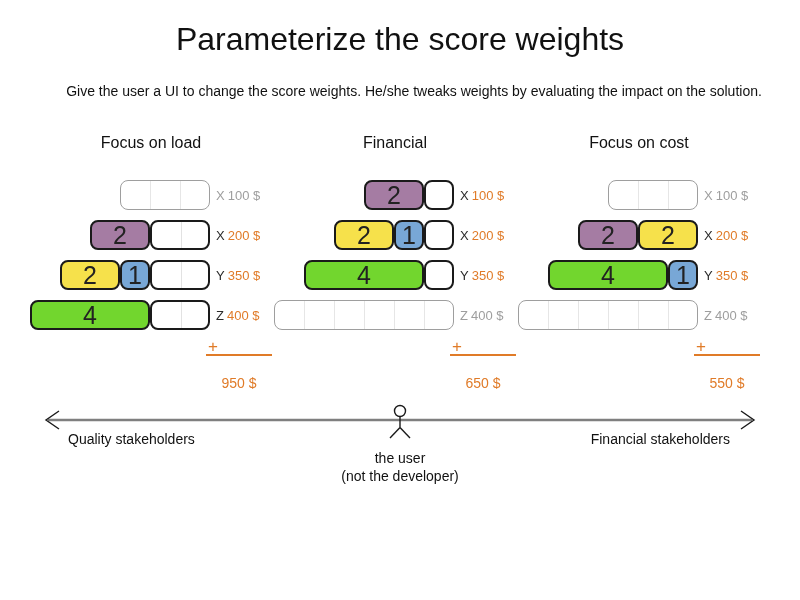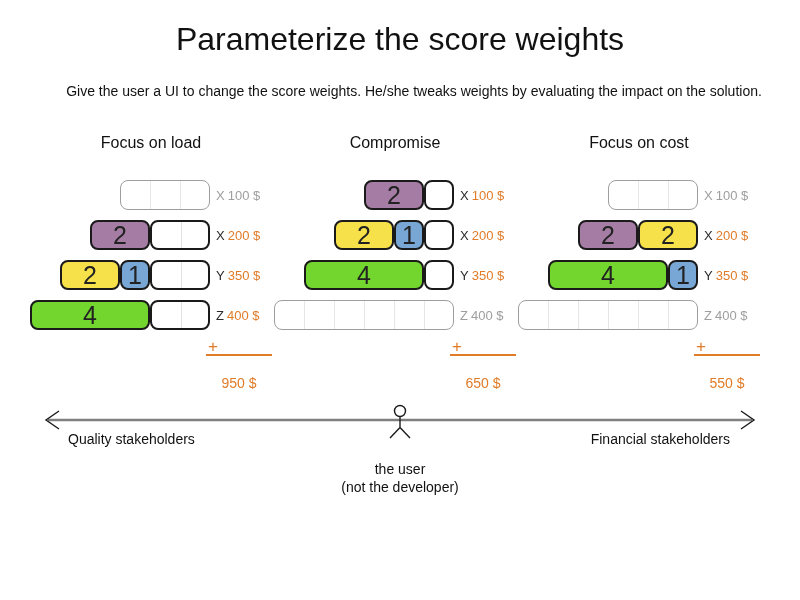--- a/index.html
+++ b/index.html
@@ -43,21 +43,21 @@
   .row.is-empty .row-label .letter,
   .row.is-empty .row-label .price{color:#9e9e9e;}
   .total{width:66px;margin-left:auto;margin-top:8px;}
   .total-plus{font-size:17px;line-height:13px;color:#e07b28;padding-left:2px;}
   .total-rule{border-top:2px solid #e07b28;margin-top:1px;}
   .total-value{font-size:14px;color:#e07b28;text-align:center;margin-top:19px;}
   .axis{position:absolute;top:400px;left:0;width:800px;height:110px;}
   .axis svg{position:absolute;top:0;left:0;}
   .axis-left{position:absolute;top:31px;left:68px;font-size:14px;color:#111;}
   .axis-right{position:absolute;top:31px;right:70px;font-size:14px;color:#111;margin-left:40px;}
-  .user-label{position:absolute;top:60px;left:0;width:800px;text-align:center;font-size:14px;line-height:18px;color:#111;}
+  .user-label{position:absolute;top:49px;left:0;width:800px;text-align:center;font-size:14px;line-height:18px;color:#111;}
 </style>
 </head>
 <body>
 
 <div class="slide">
   <h1 class="title">Parameterize the score weights</h1>
   <p class="subtitle">Give the user a UI to change the score weights. He/she tweaks weights by evaluating the impact on the solution.</p>
 
   <div class="columns" id="columns">
       <section class="column">
@@ -92,21 +92,21 @@
             <div class="row-label"><span class="letter">Z</span><span class="price">400 $</span></div>
           </div>
         </div>
         <div class="total">
           <div class="total-plus">+</div>
           <div class="total-rule"></div>
           <div class="total-value">950 $</div>
         </div>
       </section>
       <section class="column">
-        <h2 class="col-header">Compromise</h2>
+        <h2 class="col-header">Financial</h2>
         <div class="rows">
           <div class="row">
             <div class="bar-area">
               <div class="seg" style="width: 60px; background: rgb(165, 124, 163);">2</div>
               <div class="rest" style="width: 30px;"></div>
             </div>
             <div class="row-label"><span class="letter">X</span><span class="price">100 $</span></div>
           </div>
           <div class="row">
             <div class="bar-area">

